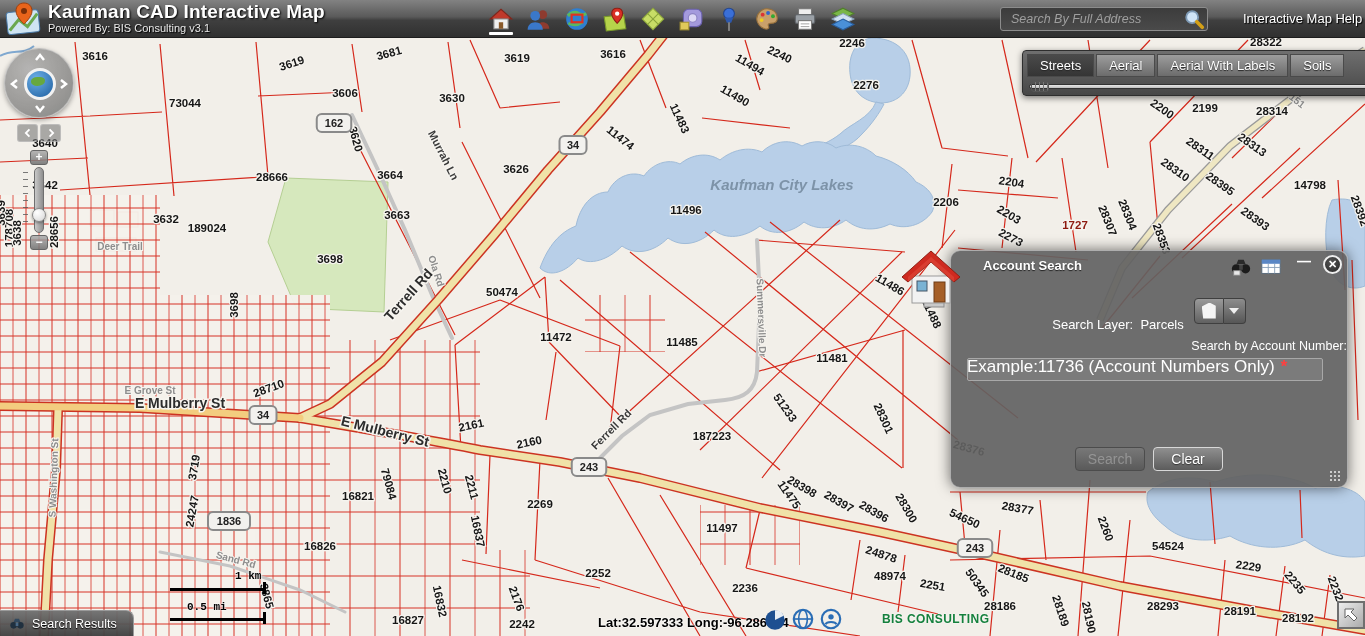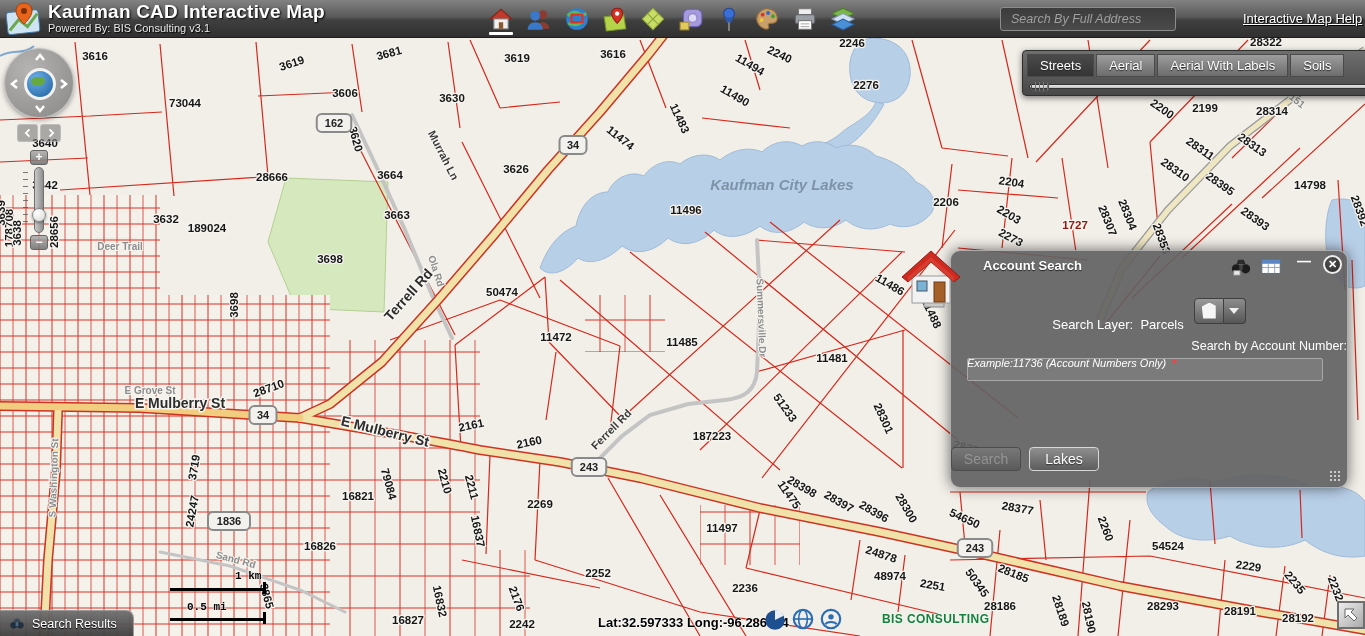--- a/index.html
+++ b/index.html
@@ -19,26 +19,26 @@
   
   .header{position:absolute;left:0;top:0;width:100%;height:38px;z-index:30;
     background:linear-gradient(#828282,#5a5a5a 45%,#3f3f3f 55%,#303030);border-bottom:1px solid #1d1d1d;}
   .logo{position:absolute;left:5px;top:1px;width:38px;height:36px;}
   .titles{position:absolute;left:48px;top:1px;color:#fff;}
   .title{font-size:19px;font-weight:bold;text-shadow:1px 1px 2px #000;letter-spacing:.2px;text-align:right;}
   .subtitle{font-size:11px;color:#e8e8e8;text-shadow:1px 1px 1px #000;margin-top:-1px;}
   .toolbar{position:absolute;left:486px;top:2px;display:flex;gap:8px;}
   .tbtn{width:30px;height:34px;display:flex;align-items:center;justify-content:center;position:relative;cursor:pointer;}
   .tbtn.active:after{content:"";position:absolute;left:3px;right:3px;bottom:1px;height:3px;background:#fff;border-radius:1px;}
-  .searchbox{position:absolute;left:1000px;top:7px;width:176px;height:24px;display:flex;align-items:center;
+  .searchbox{position:absolute;left:1000px;top:7px;width:208px;height:24px;display:flex;align-items:center;
     background:linear-gradient(#3c3c3c,#4a4a4a);border:1px solid #8c8c8c;border-radius:3px;padding:0 2px 0 8px;}
   .searchbox input{flex:1;background:transparent;border:none;outline:none;color:#ddd;font-size:12.5px;font-family:"Liberation Sans",sans-serif;}
   .searchbox input::placeholder{color:#9f9f9f;font-style:italic;}
   .maglens{width:22px;height:22px;cursor:pointer;}
-  .helplink{position:absolute;left:1243px;top:11px;color:#fff;font-size:13px;text-decoration:underline;cursor:pointer;text-shadow:1px 1px 1px #000;}
+  .helplink{position:absolute;left:1243px;top:11px;color:#fff;font-size:13px;cursor:pointer;text-shadow:1px 1px 1px #000;}
 
   
   .basemap{position:absolute;left:1022px;top:50px;width:356px;z-index:20;
     background:linear-gradient(#6f6f6f,#474747);border:1px solid #2e2e2e;border-radius:4px;padding:3px 4px 4px;box-shadow:0 2px 6px rgba(0,0,0,.5);}
   .bm-btns{display:flex;gap:2px;}
   .bm-btn{flex:0 0 auto;padding:3px 12px;font-size:13px;color:#fff;text-align:center;cursor:pointer;
     background:linear-gradient(#9d9d9d,#6c6c6c);border:1px solid #4a4a4a;text-shadow:0 1px 1px #222;}
   .bm-btn.active{background:linear-gradient(#4a4a4a,#353535);}
   .bm-slider{position:relative;margin-top:4px;height:10px;}
   .bm-track{position:absolute;left:2px;right:2px;top:3px;height:5px;background:linear-gradient(#e8e8e8,#bdbdbd);border-radius:3px;border:1px solid #333;}
@@ -79,25 +79,25 @@
   .dlg-close{position:absolute;left:372px;top:4px;width:19px;height:19px;border-radius:50%;cursor:pointer;
     background:radial-gradient(circle at 40% 35%,#555,#242424);border:2px solid #eee;color:#fff;font-size:11px;font-weight:bold;line-height:15px;text-align:center;}
   .dlg-row1{display:flex;align-items:center;justify-content:center;gap:10px;margin-top:8px;}
   .dlg-label{font-size:13px;margin-top:28px;}
   .layer-btns{display:flex;}
   .layer-btn{width:30px;height:26px;background:linear-gradient(#9a9a9a,#616161);border:1px solid #3f3f3f;border-radius:4px 0 0 4px;display:flex;align-items:center;justify-content:center;cursor:pointer;}
   .layer-dd{width:22px;height:26px;background:linear-gradient(#8d8d8d,#565656);border:1px solid #3f3f3f;border-left:none;border-radius:0 4px 4px 0;display:flex;align-items:center;justify-content:center;cursor:pointer;}
   .dd-arr{width:0;height:0;border-left:5px solid transparent;border-right:5px solid transparent;border-top:6px solid #f0f0f0;}
   .pg-shape{width:14px;height:16px;background:#f5f5f5;clip-path:polygon(0 25%,55% 0,100% 20%,100% 100%,10% 100%);}
   .dlg-row2{text-align:right;font-size:12.5px;margin-top:7px;}
-  .dlg-row3{font-size:11px;margin:4px 0 0 16px;font-style:italic;}
+  .dlg-row3{font-size:17px;margin:4px 0 0 16px;}
   .req{color:#ff2a2a;font-weight:bold;margin-left:6px;}
   .dlg-input{position:absolute;left:16px;top:107px;width:356px;height:23px;background:rgba(255,255,255,.10);
     border:1px solid #a8a8a8;border-radius:2px;color:#fff;font-size:13px;padding:0 6px;outline:none;font-family:"Liberation Sans",sans-serif;}
-  .dlg-btns{position:absolute;left:0;top:196px;width:100%;display:flex;gap:8px;}
+  .dlg-btns{position:absolute;left:0;top:196px;width:100%;display:flex;justify-content:center;gap:8px;}
   .dlg-btn{min-width:70px;height:24px;border-radius:4px;font-size:14px;text-align:center;line-height:22px;cursor:pointer;
     background:linear-gradient(#8f8f8f,#5c5c5c);border:1px solid #d8d8d8;color:#fff;text-shadow:0 1px 1px #333;}
   .dlg-btn.disabled{background:linear-gradient(#787878,#5a5a5a);border:1px solid #4c4c4c;color:rgba(210,210,210,.4);cursor:default;text-shadow:none;}
   .dlg-grip{position:absolute;right:6px;bottom:5px;width:12px;height:12px;cursor:nwse-resize;
     background:radial-gradient(circle,#ccc 1px,transparent 1.4px);background-size:4px 4px;}
 
   
   .results-bar{position:absolute;left:0;top:610px;width:134px;height:26px;z-index:20;display:flex;align-items:center;gap:6px;padding-left:8px;cursor:pointer;
     background:linear-gradient(rgba(110,110,110,.95),rgba(62,62,62,.95));border:1px solid #9a9a9a;border-left:none;border-bottom:none;border-radius:0 8px 0 0;}
   .results-bar span{color:#fff;font-size:12.5px;text-shadow:0 1px 1px #000;}
@@ -521,21 +521,21 @@
           </span>
       </span>
     </div>
     <div class="dlg-row2">Search by Account Number:</div>
     <div class="dlg-row3">
       <span>Example:11736 (Account Numbers Only)</span><span class="req">*</span>
     </div>
     <input class="dlg-input" type="text" value="" style="">
     <div class="dlg-btns">
       <div class="dlg-btn disabled">Search</div>
-      <div class="dlg-btn">Lakes</div>
+      <div class="dlg-btn">Clear</div>
     </div>
     <div class="dlg-grip"></div>
   </div>
 
   <svg class="house-marker" viewBox="0 0 66 66">
     <rect x="26" y="56" width="20" height="5" fill="#c9c9c9" stroke="#8b8b8b"></rect>
     <rect x="14" y="30" width="38" height="27" fill="#f2f2f2" stroke="#9a9a9a"></rect>
     <polygon points="4,31 33,5 62,31 56,36 33,16 10,36" fill="#cf2a20" stroke="#8e1f15"></polygon>
     <polygon points="33,16 56,36 56,31 33,11 10,31 10,36" fill="#e04a3a" opacity="0.6"></polygon>
     <rect x="19" y="35" width="10" height="10" fill="#7ab3d4" stroke="#456"></rect>

